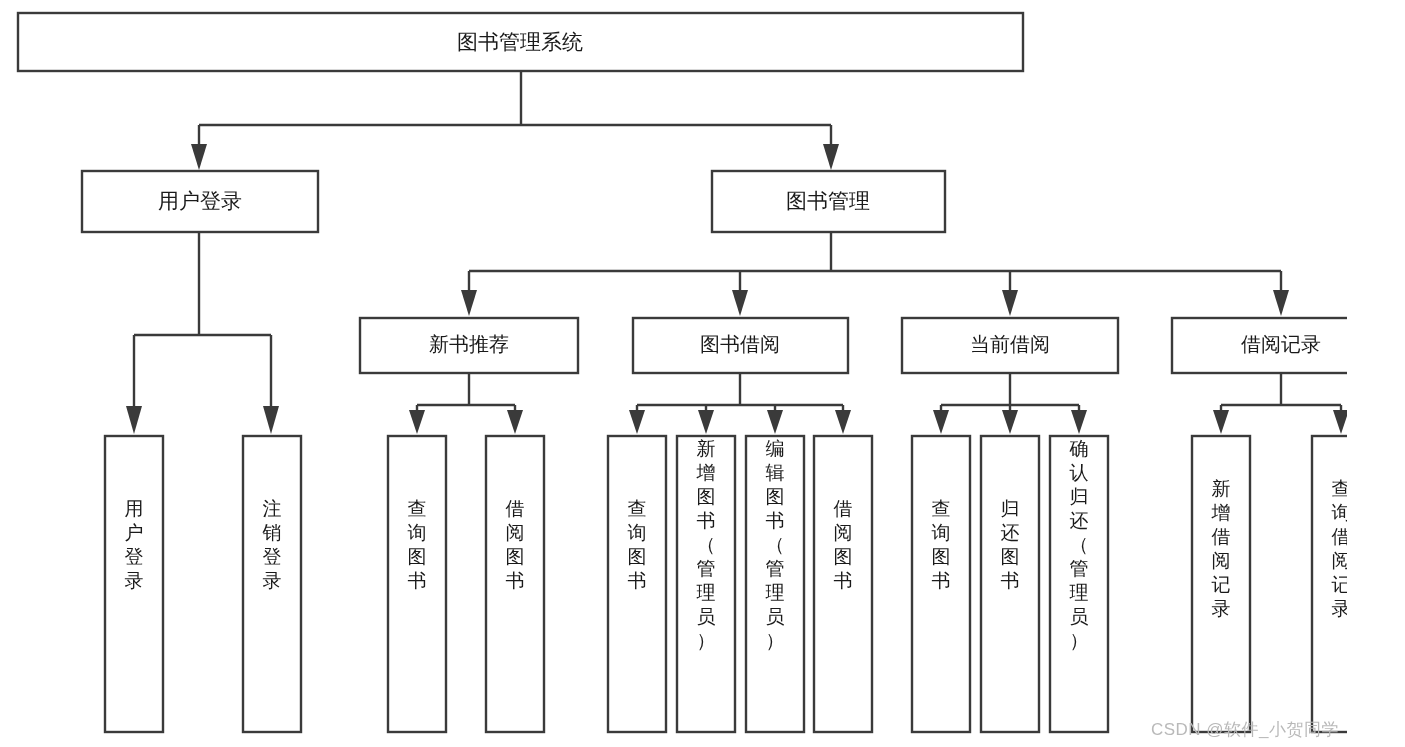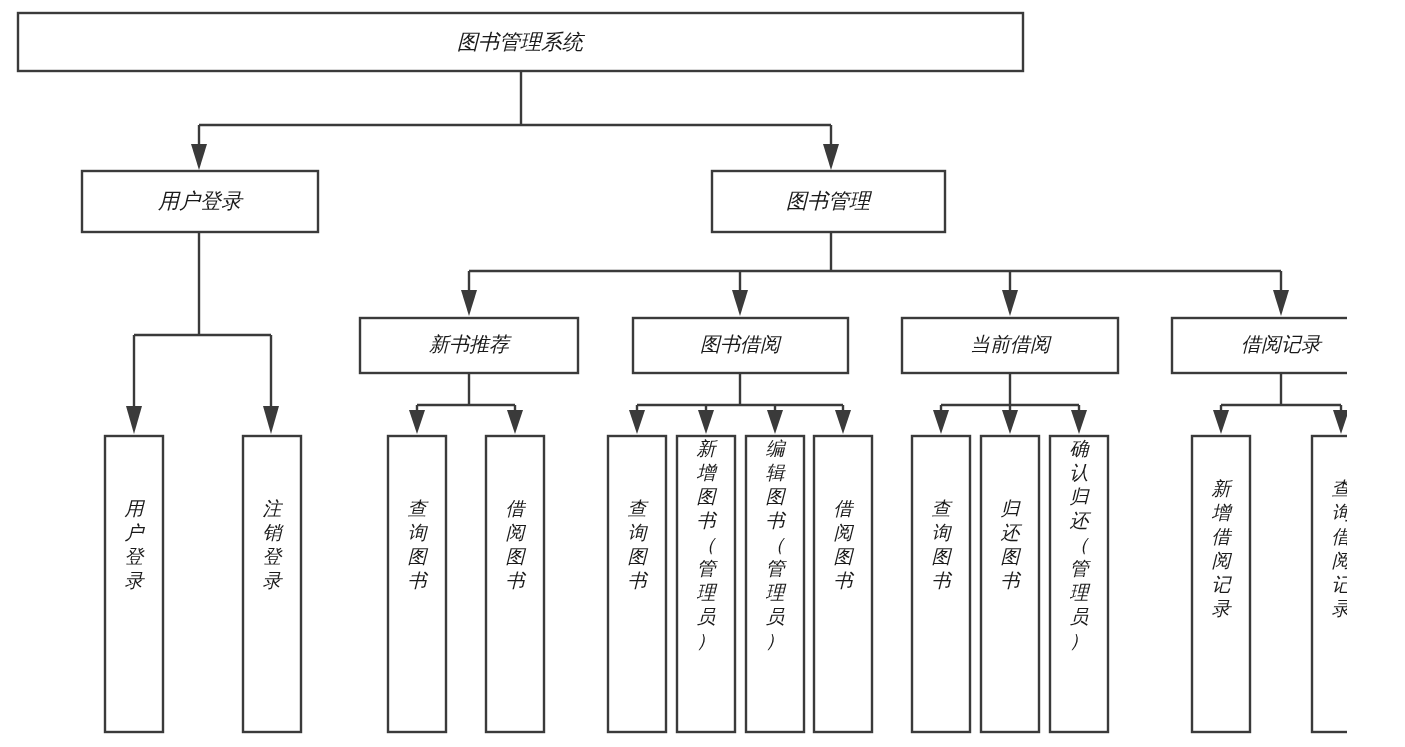--- a/index.html
+++ b/index.html
@@ -9,21 +9,20 @@
   }
   body {
     font-family: "Liberation Sans", "DejaVu Sans", sans-serif;
   }
   #diagram-root {
     position: relative;
     width: 1347px;
     height: 747px;
     background: #ffffff;
     overflow: hidden;
-    font-style: italic;
   }
   svg.diagram-canvas {
     position: absolute;
     left: 0;
     top: 0;
     width: 1405px;
     height: 747px;
   }
   .node-box {
     fill: #ffffff;
@@ -243,13 +242,14 @@
       <rect class="node-box" x="1192" y="436" width="58" height="296"></rect>
       <text class="leaf-label" x="1221" y="495"><tspan x="1221" y="495">新</tspan><tspan x="1221" y="519">增</tspan><tspan x="1221" y="543">借</tspan><tspan x="1221" y="567">阅</tspan><tspan x="1221" y="591">记</tspan><tspan x="1221" y="615">录</tspan></text>
     </g>
     <g>
       <rect class="node-box" x="1312" y="436" width="58" height="296"></rect>
       <text class="leaf-label" x="1341" y="495"><tspan x="1341" y="495">查</tspan><tspan x="1341" y="519">询</tspan><tspan x="1341" y="543">借</tspan><tspan x="1341" y="567">阅</tspan><tspan x="1341" y="591">记</tspan><tspan x="1341" y="615">录</tspan></text>
     </g>
 
   </svg>
 
+  <div class="watermark">CSDN @软件_小贺同学</div>
 </div>
 
 </body></html>

